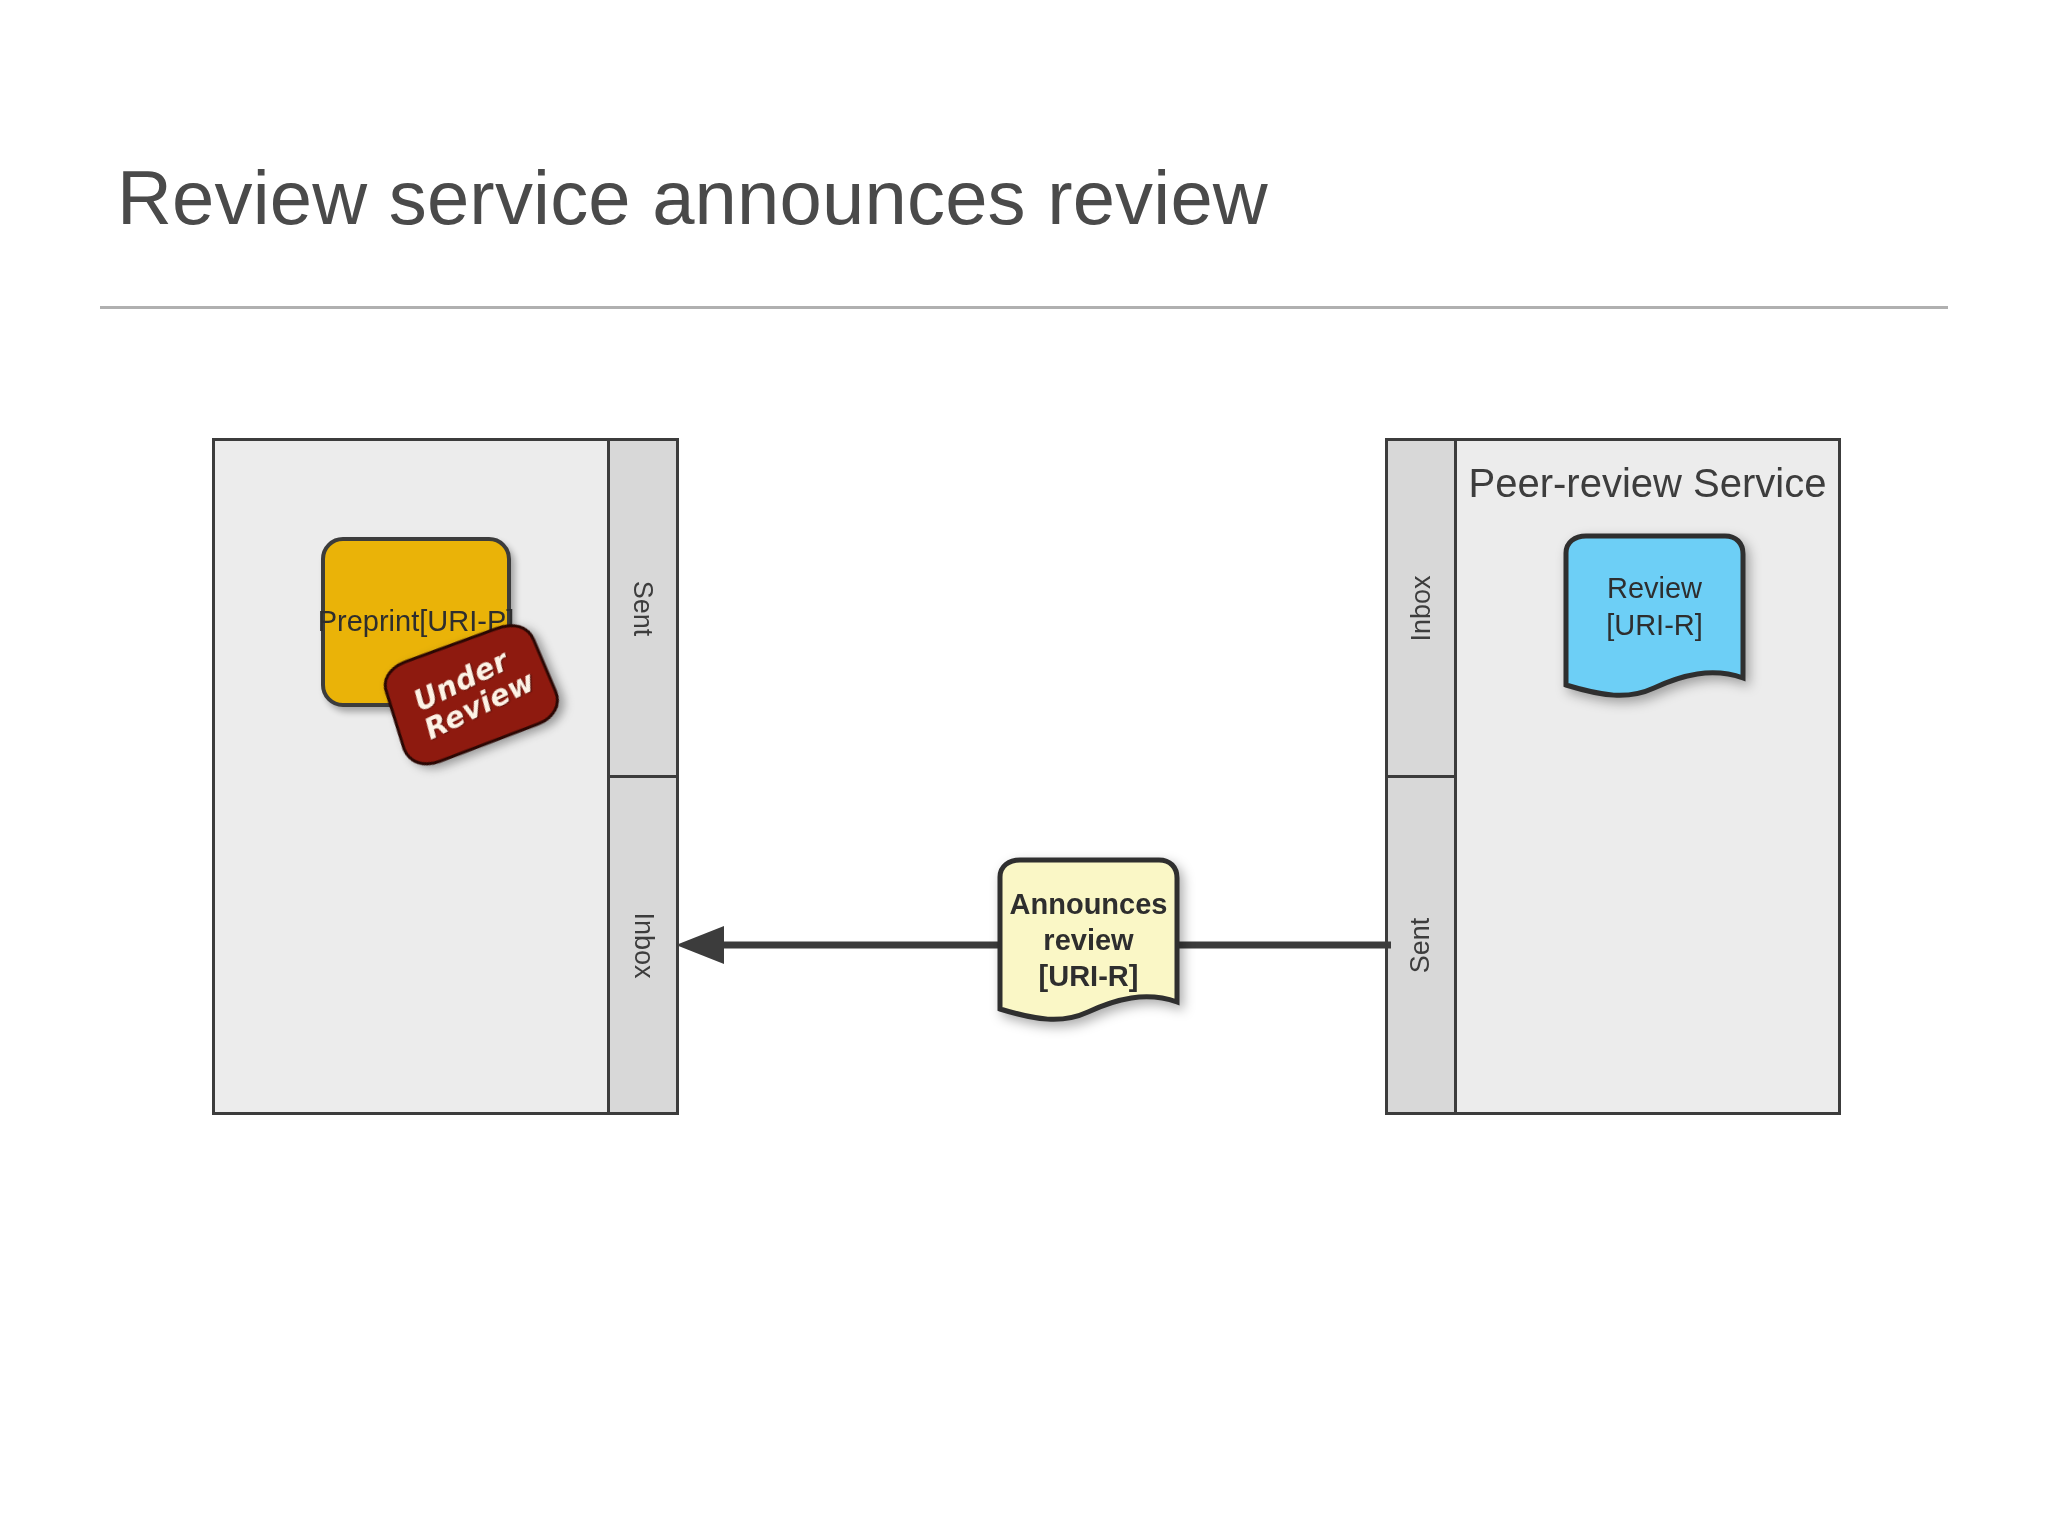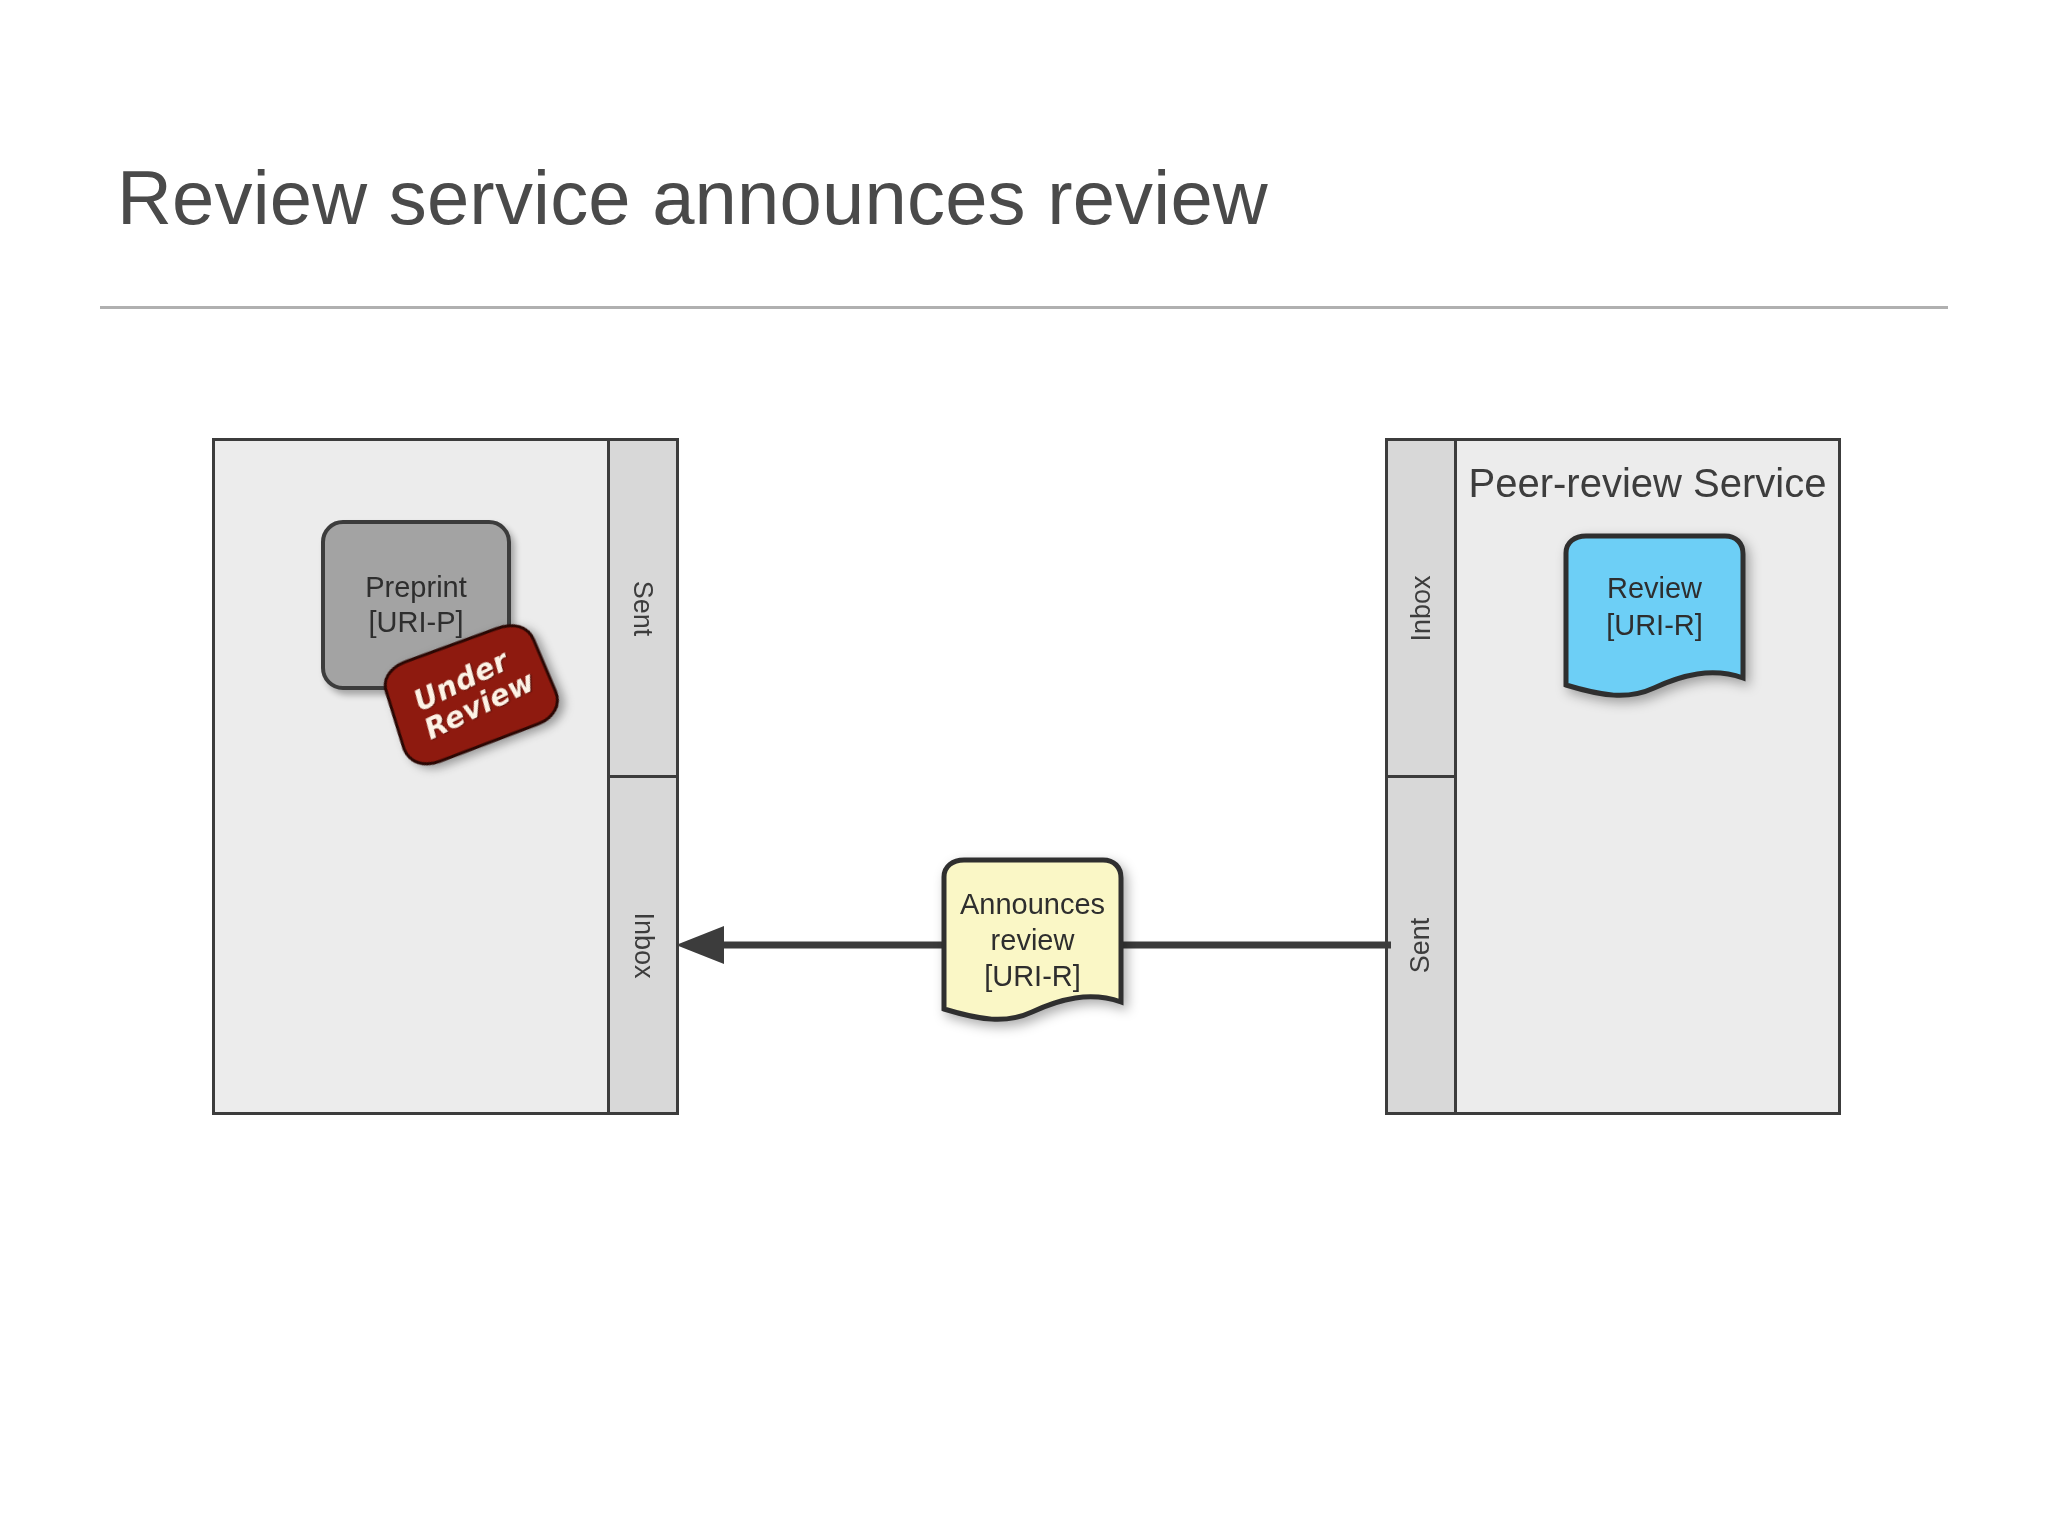--- a/index.html
+++ b/index.html
@@ -106,29 +106,29 @@
     left: 1385px;
     top: 438px;
     width: 456px;
     height: 677px;
   }
 
   
   .preprint-card {
     position: absolute;
     left: 106px;
-    top: 79px;
+    top: 96px;
     width: 190px;
     height: 170px;
-    background: #a3a3a3;
+    background: #eab308;
     border: 4px solid #3c3c3c;
     border-radius: 22px;
     box-shadow: 4px 5px 6px rgba(0,0,0,0.30);
     display: flex;
-    flex-direction: column;
+    flex-direction: row;
     align-items: center;
     justify-content: center;
     box-sizing: border-box;
   }
   .card-line {
     font-size: 29px;
     line-height: 1.22;
     color: #2e2e2e;
     text-align: center;
     white-space: nowrap;
@@ -195,25 +195,26 @@
     left: 105px;
     top: 92px;
     width: 185px;
     height: 170px;
   }
   #review-doc .doc-text { top: 22%; }
 
   
   #announce-note {
     position: absolute;
-    left: 940px;
+    left: 996px;
     top: 857px;
     width: 185px;
     height: 170px;
     z-index: 4;
+    font-weight: bold;
   }
   #announce-note .doc-text { top: 17%; }
 
   
   #wire {
     position: absolute;
     left: 676px;
     top: 938px;
     width: 715px;
     height: 14px;

